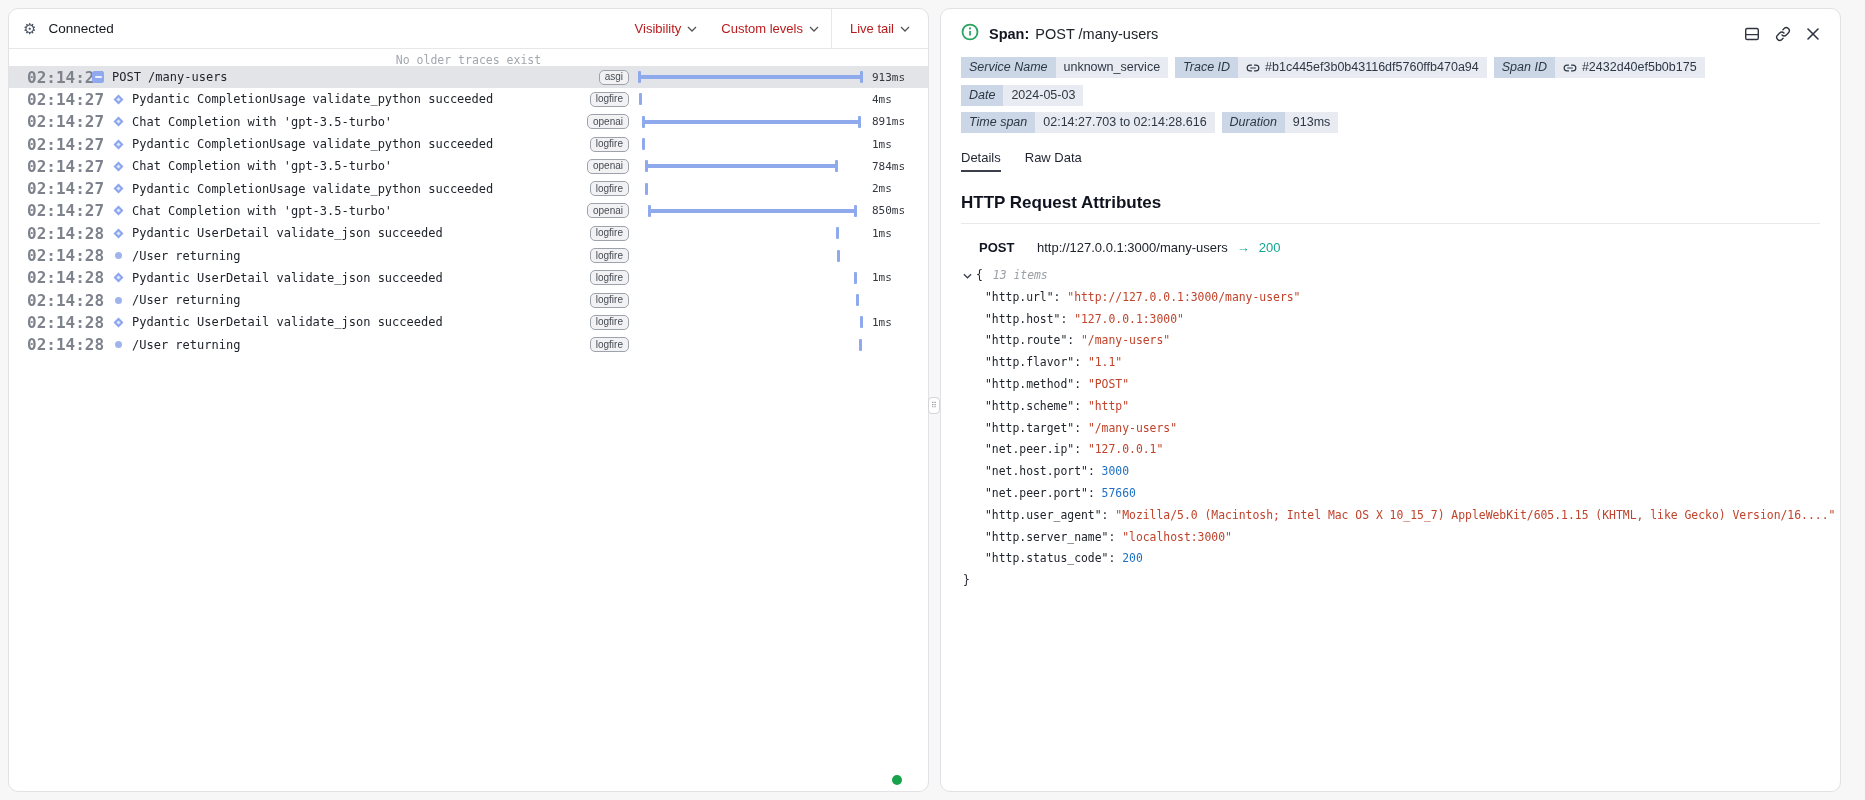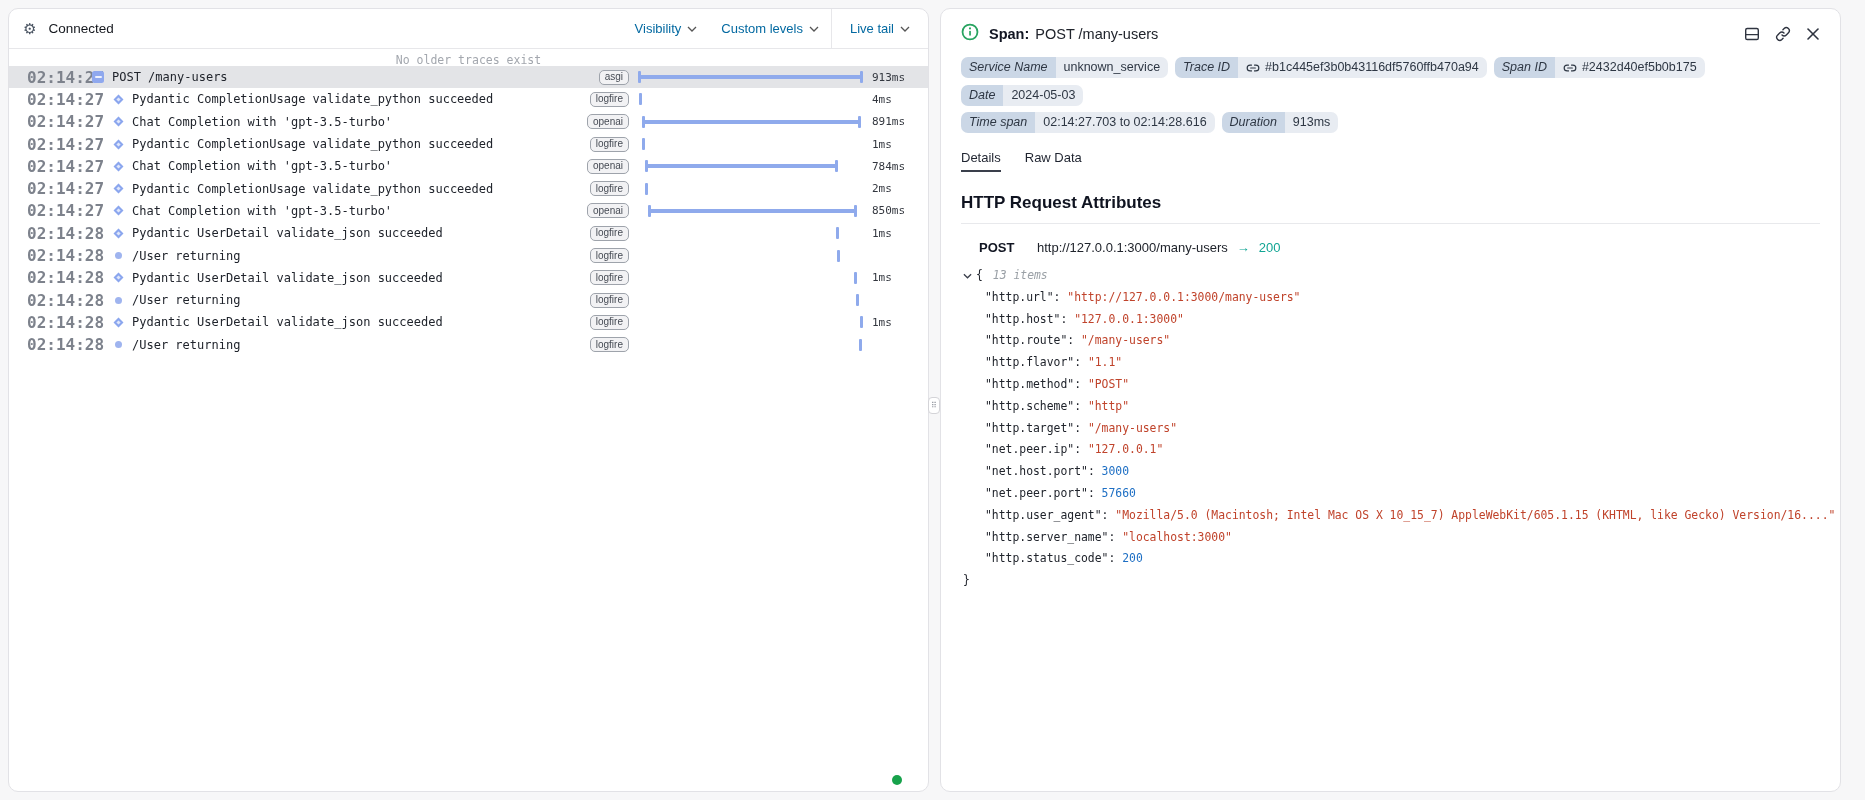--- a/index.html
+++ b/index.html
@@ -21,21 +21,21 @@
 
   
   .panel-header {
     height:40px; display:flex; align-items:center;
     border-bottom:1px solid #e7e7ea; padding:0 0 0 14px;
   }
   .gear { font-size:15px; color:#4b5563; cursor:pointer; margin-right:12px; }
   .status-text { font-size:13.5px; color:#15181e; }
   .header-right { margin-left:auto; display:flex; align-items:center; height:100%; }
   .hbtn {
-    background:none; border:none; font-family:inherit; font-size:13px; color:#0369a1;
+    background:none; border:none; font-family:inherit; font-size:13px; color:#b91c1c;
     display:flex; align-items:center; gap:6px; cursor:pointer; padding:0 12px; height:100%;
   }
   .vsep { width:1px; height:100%; background:#e7e7ea; }
   .live-tail { padding:0 18px; }
 
   .empty-notice {
     font-family:"DejaVu Sans Mono", monospace; font-size:11.5px; color:#a3a7ae;
     text-align:center; padding:4px 0 2px 0; height:17px;
   }
   .trace-list { }
@@ -87,21 +87,21 @@
   .right-inner { padding:0 20px; }
   .detail-header { display:flex; align-items:center; padding-top:14px; }
   .detail-title-group { margin-left:10px; font-size:14.5px; display:flex; gap:6px; align-items:baseline; }
   .kind-label { font-weight:bold; color:#111522; }
   .span-title { color:#20242c; }
   .header-icons { margin-left:auto; display:flex; align-items:center; gap:15px; }
   .icon-btn { background:none; border:none; cursor:pointer; padding:0; display:flex; align-items:center; }
 
   .badges { display:flex; gap:7px; margin-top:12px; flex-wrap:wrap; }
   .badges.second { margin-top:6px; }
-  .badge { display:inline-flex; border-radius:7px; overflow:hidden; font-size:12.5px; line-height:21px; height:21px; }
+  .badge { display:inline-flex; border-radius:0; overflow:hidden; font-size:12.5px; line-height:21px; height:21px; }
   .badge-label { background:#cbd7e6; color:#2e3744; font-style:italic; padding:0 8px; }
   .badge-value { background:#e8ecf2; color:#2e3744; padding:0 8px; display:flex; align-items:center; gap:5px; }
 
   .tabs { display:flex; gap:24px; margin-top:17px; font-size:13px; }
   .tab { cursor:pointer; color:#1f2430; padding-bottom:5px; }
   .tab.active { border-bottom:2px solid #3a3f4b; }
 
   .section-h2 { font-size:17px; font-weight:bold; color:#0f1320; margin-top:21px; padding-bottom:10px; border-bottom:1px solid #e8e9ec; }
   .method-row { display:flex; align-items:center; margin-top:16px; font-size:13px; padding-left:18px; }
   .http-method { font-weight:bold; color:#111522; width:58px; }

